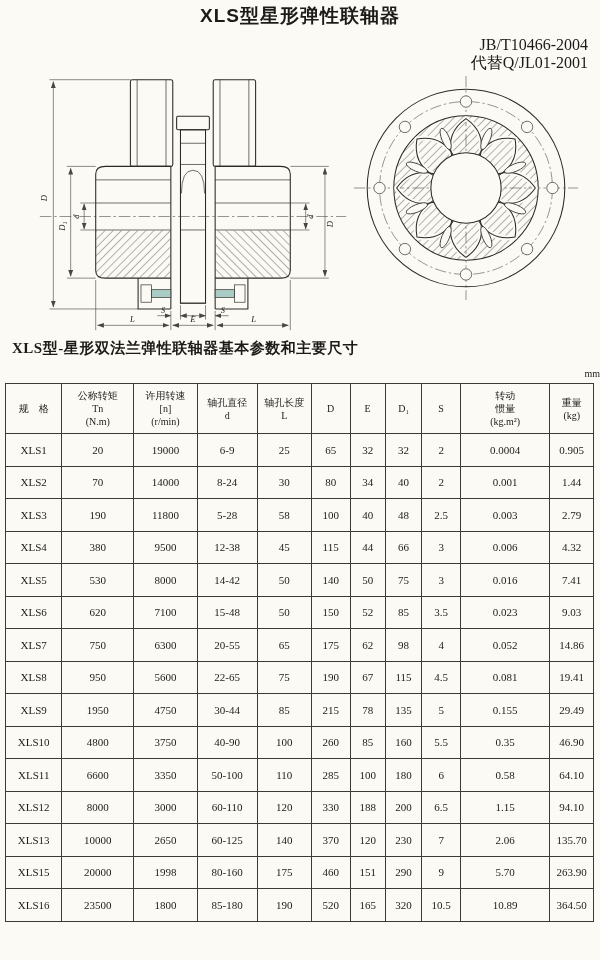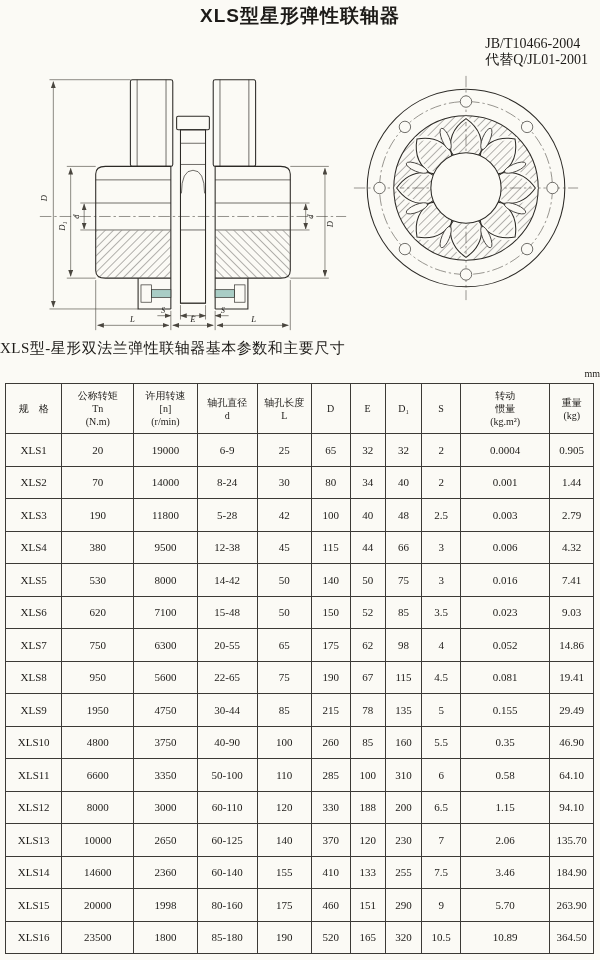--- a/index.html
+++ b/index.html
@@ -3,25 +3,25 @@
 <meta charset="utf-8">
 <style>
   :root{
     --paper:#fbfaf5; --ink:#1d1b18; --line:#2c2a26; --dim:#4a463f; --boltTint:#a9cdc5;
   }
   html,body{margin:0;padding:0;background:#e8e8e4;}
   .page{position:relative;width:600px;height:960px;margin:0 auto;background:var(--paper);
         color:var(--ink);font-family:"Liberation Serif",serif;overflow:hidden;}
   .title{position:absolute;top:3px;left:0;width:100%;margin:0;text-align:center;
          font-family:"Liberation Sans",sans-serif;font-weight:bold;font-size:19px;letter-spacing:1px;}
-  .standards{position:absolute;top:36px;right:12px;text-align:left;font-size:14px;line-height:1.15;}
+  .standards{position:absolute;top:36px;right:12px;text-align:right;font-size:16px;line-height:1.15;}
   .drawings{position:absolute;top:70px;left:0;width:600px;height:268px;}
   .sectionview{position:absolute;left:34px;top:2px;width:318px;height:262px;}
   .frontview{position:absolute;left:352px;top:4px;width:228px;height:228px;}
-  .heading{position:absolute;top:339px;left:0;margin:0;font-size:15px;font-weight:normal;letter-spacing:.5px;}
+  .heading{position:absolute;top:339px;left:12px;margin:0;font-size:15px;font-weight:bold;letter-spacing:.5px;}
   .unit{position:absolute;top:368px;right:0;font-size:10px;}
   table.spec{position:absolute;top:383px;left:5px;width:589px;border-collapse:collapse;
              table-layout:fixed;text-align:center;}
   .spec th,.spec td{border:1px solid #3c3a36;padding:0;font-weight:normal;overflow:hidden;}
   .spec thead th{height:49px;font-size:10px;line-height:1.3;}
   .spec td{height:31.5px;font-size:11px;}
   .hline{display:block;}
   
   .ln{stroke:var(--line);fill:none;stroke-width:1.1;}
   .lnthin{stroke-width:.7;}
@@ -308,21 +308,21 @@
           <td>40</td>
           <td>2</td>
           <td>0.001</td>
           <td>1.44</td>
         </tr>
         <tr>
           <td>XLS3</td>
           <td>190</td>
           <td>11800</td>
           <td>5-28</td>
-          <td>42</td>
+          <td>58</td>
           <td>100</td>
           <td>40</td>
           <td>48</td>
           <td>2.5</td>
           <td>0.003</td>
           <td>2.79</td>
         </tr>
         <tr>
           <td>XLS4</td>
           <td>380</td>
@@ -415,21 +415,21 @@
           <td>46.90</td>
         </tr>
         <tr>
           <td>XLS11</td>
           <td>6600</td>
           <td>3350</td>
           <td>50-100</td>
           <td>110</td>
           <td>285</td>
           <td>100</td>
-          <td>310</td>
+          <td>180</td>
           <td>6</td>
           <td>0.58</td>
           <td>64.10</td>
         </tr>
         <tr>
           <td>XLS12</td>
           <td>8000</td>
           <td>3000</td>
           <td>60-110</td>
           <td>120</td>
@@ -447,33 +447,20 @@
           <td>60-125</td>
           <td>140</td>
           <td>370</td>
           <td>120</td>
           <td>230</td>
           <td>7</td>
           <td>2.06</td>
           <td>135.70</td>
         </tr>
         <tr>
-          <td>XLS14</td>
-          <td>14600</td>
-          <td>2360</td>
-          <td>60-140</td>
-          <td>155</td>
-          <td>410</td>
-          <td>133</td>
-          <td>255</td>
-          <td>7.5</td>
-          <td>3.46</td>
-          <td>184.90</td>
-        </tr>
-        <tr>
           <td>XLS15</td>
           <td>20000</td>
           <td>1998</td>
           <td>80-160</td>
           <td>175</td>
           <td>460</td>
           <td>151</td>
           <td>290</td>
           <td>9</td>
           <td>5.70</td>

